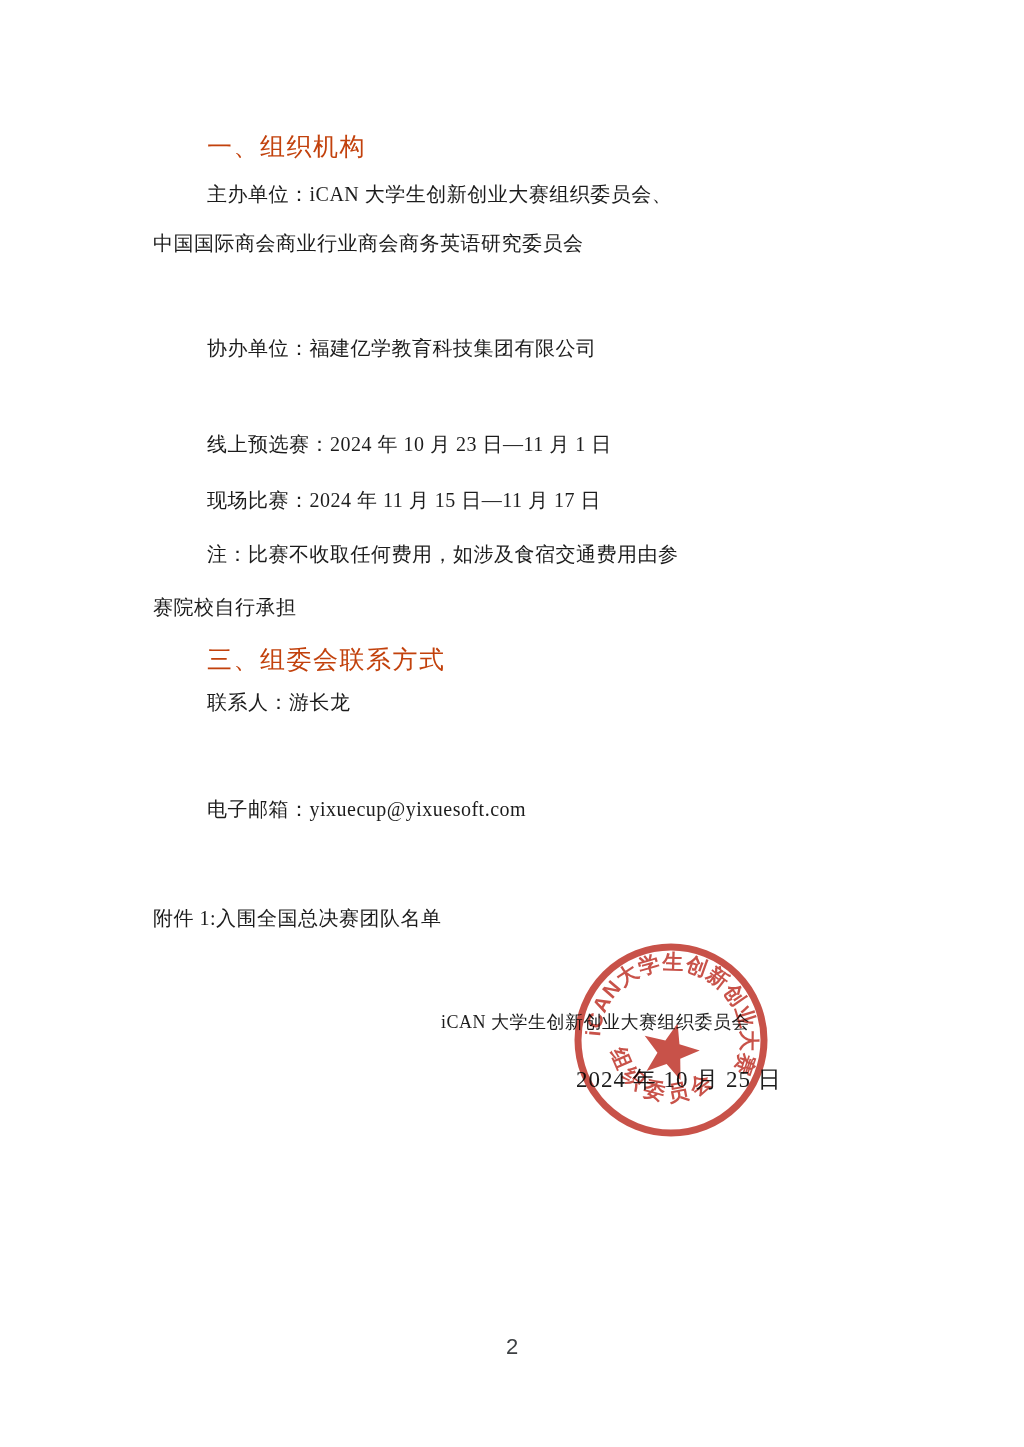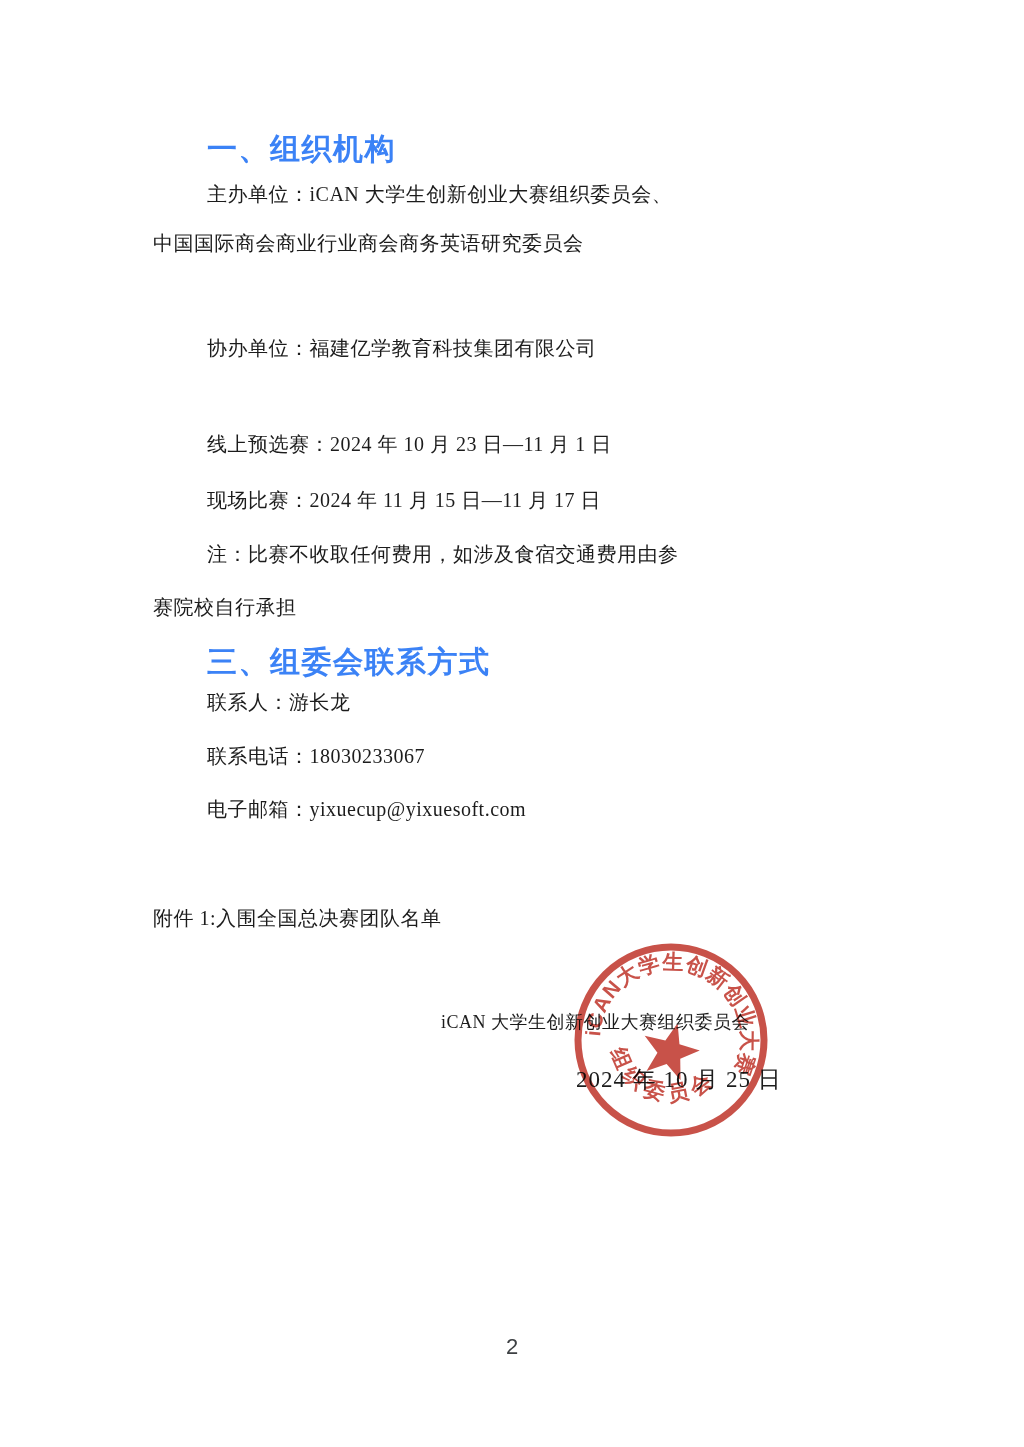--- a/index.html
+++ b/index.html
@@ -16,24 +16,24 @@
   .line {
     position: absolute;
     font-size: 20px;
     letter-spacing: 0.5px;
     white-space: nowrap;
     line-height: 1.2;
     color: #1c1c1c;
   }
   .heading {
     font-family: "Liberation Sans", "DejaVu Sans", sans-serif;
-    font-weight: 700;
-    font-size: 30px;
+    font-weight: 400;
+    font-size: 25px;
     letter-spacing: 1.5px;
-    color: #3b82f6;
+    color: #c2410c;
   }
   .indent   { left: 207px; }
   .flush    { left: 153px; text-align: center; }
   .sig-org  { top: 1012px; left: 441px; font-size: 18px; }
   .sig-date { top: 1066px; left: 576px; font-size: 23px; letter-spacing: 1px; }
   .stamp {
     position: absolute;
     left: 566px;
     top: 938px;
     width: 212px;
@@ -67,21 +67,20 @@
   <div class="line flush" style="top:231px">中国国际商会商业行业商会商务英语研究委员会</div>
   <div class="line indent" style="top:336px">协办单位：福建亿学教育科技集团有限公司</div>
 
   <div class="line indent" style="top:432px">线上预选赛：2024 年 10 月 23 日—11 月 1 日</div>
   <div class="line indent" style="top:488px">现场比赛：2024 年 11 月 15 日—11 月 17 日</div>
   <div class="line indent" style="top:542px">注：比赛不收取任何费用，如涉及食宿交通费用由参</div>
   <div class="line flush" style="top:595px">赛院校自行承担</div>
 
   <div class="line heading indent" style="top:644px">三、组委会联系方式</div>
   <div class="line indent" style="top:690px">联系人：游长龙</div>
-  <div class="line indent" style="top:744px">联系电话：18030233067</div>
   <div class="line indent" style="top:797px">电子邮箱：yixuecup@yixuesoft.com</div>
 
   <div class="line flush" style="top:906px">附件 1:入围全国总决赛团队名单</div>
 
   <div class="line sig-org">iCAN 大学生创新创业大赛组织委员会</div>
   <div class="line sig-date">2024 年 10 月 25 日</div>
 
   <svg class="stamp" viewBox="0 0 212 212">
     <circle cx="105" cy="102" r="93" fill="none" stroke-width="7" stroke="#c13a30"></circle>
     <g transform="rotate(15 105 102)">

